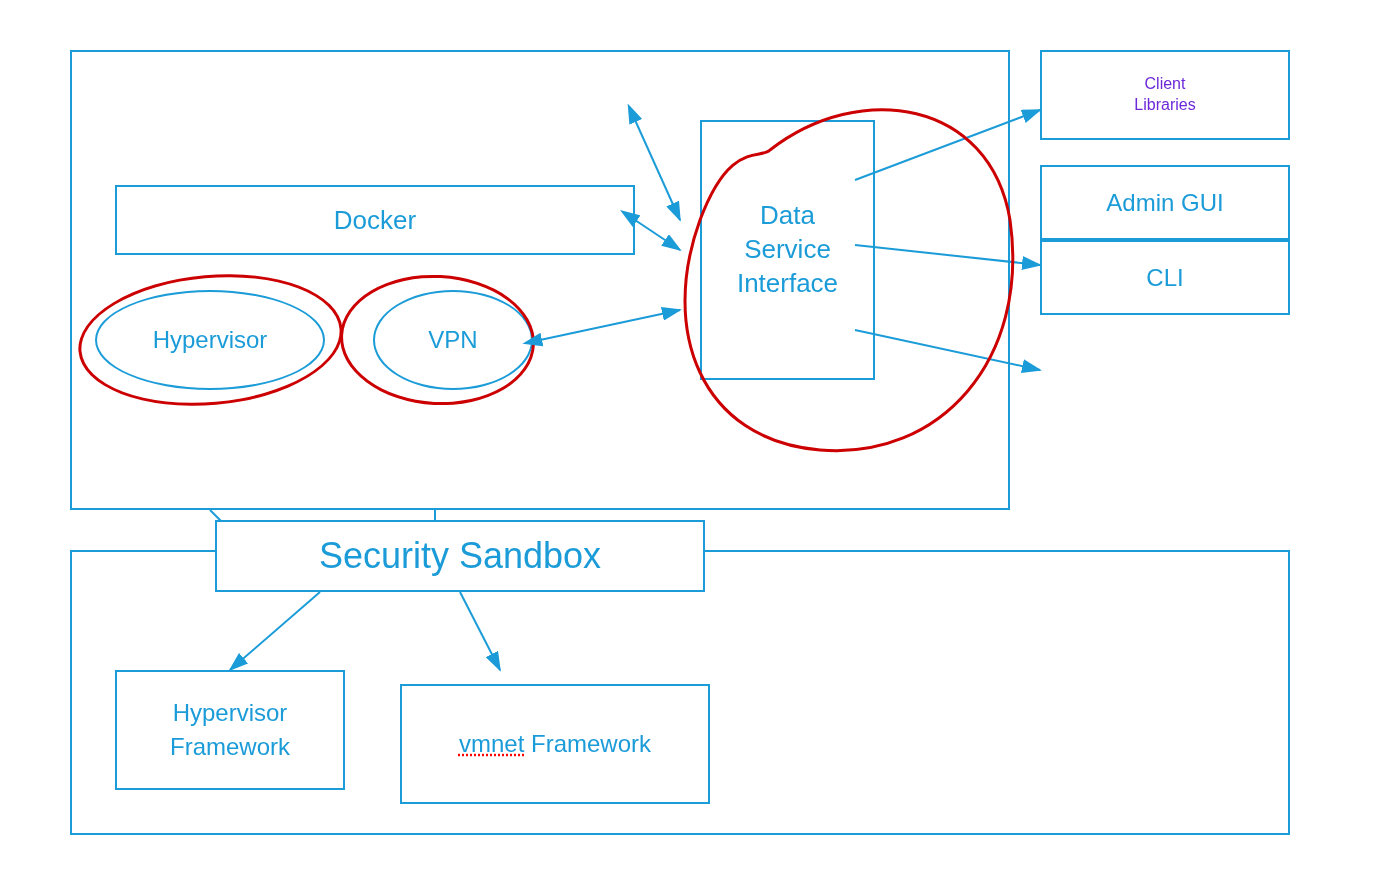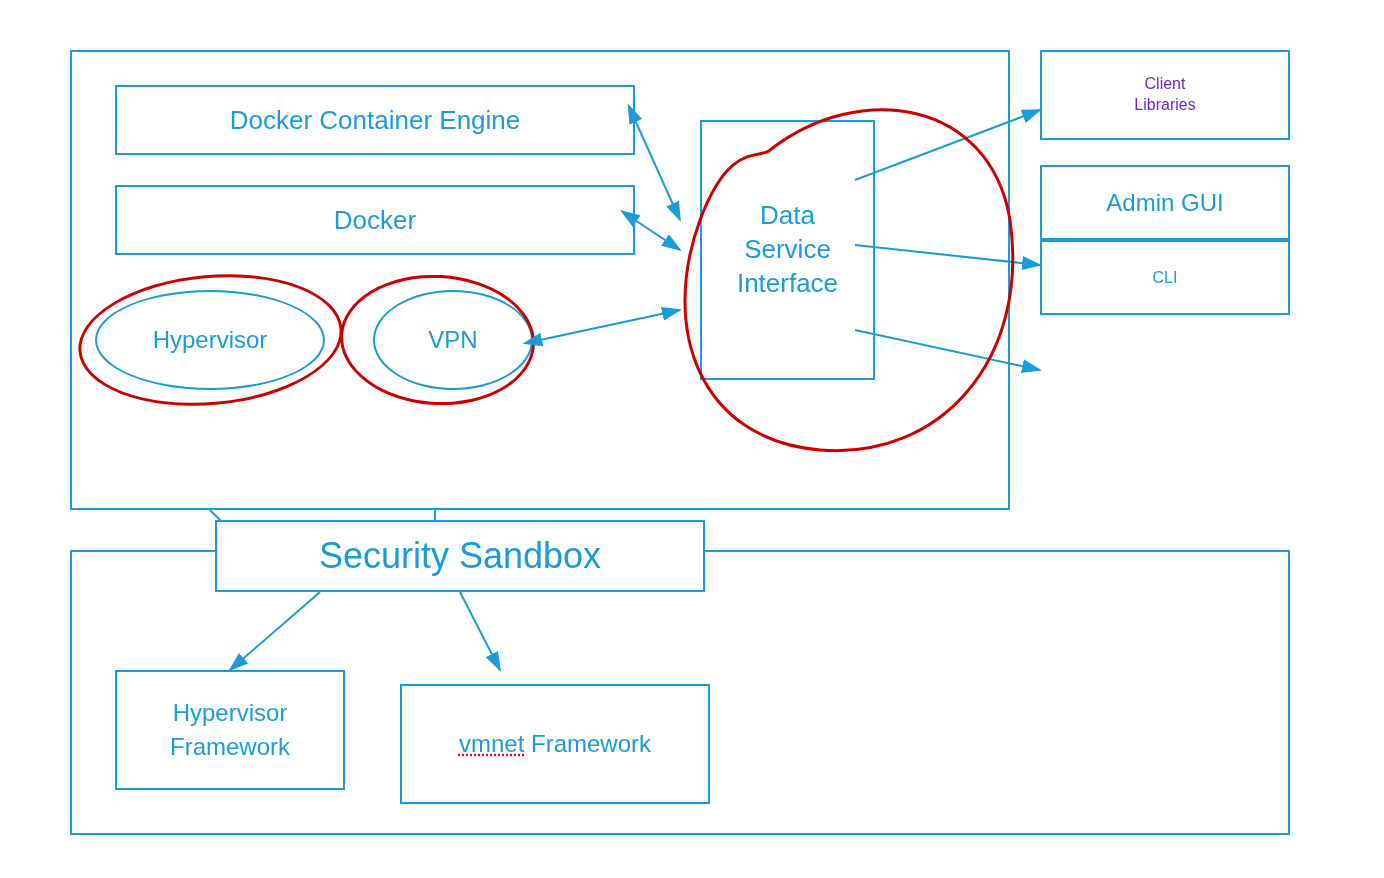--- a/index.html
+++ b/index.html
@@ -175,21 +175,21 @@
     .cli-box {
       width: 250px;
       height: 75px;
       border: 2px solid #1b9cd8;
       display: flex;
       align-items: center;
       justify-content: center;
     }
 
     .cli-box span {
-      font-size: 16px;
+      font-size: 24px;
       color: #1b9cd8;
       font-weight: 400;
     }
 
     
     .bottom-outer-box {
       position: absolute;
       top: 530px;
       left: 30px;
       width: 1220px;
@@ -311,23 +311,20 @@
     }
 
   </style>
 </head>
 <body>
 
 <div class="diagram-container">
 
   <div class="top-outer-box"></div>
 
-  <div class="docker-box">
-    <span>Docker Container Engine</span>
-  </div>
 
   <div class="linux-box">
     <span>Docker</span>
   </div>
 
   <div class="hypervisor-oval">
     <span>Hypervisor</span>
   </div>
 
   <div class="vpn-oval">

